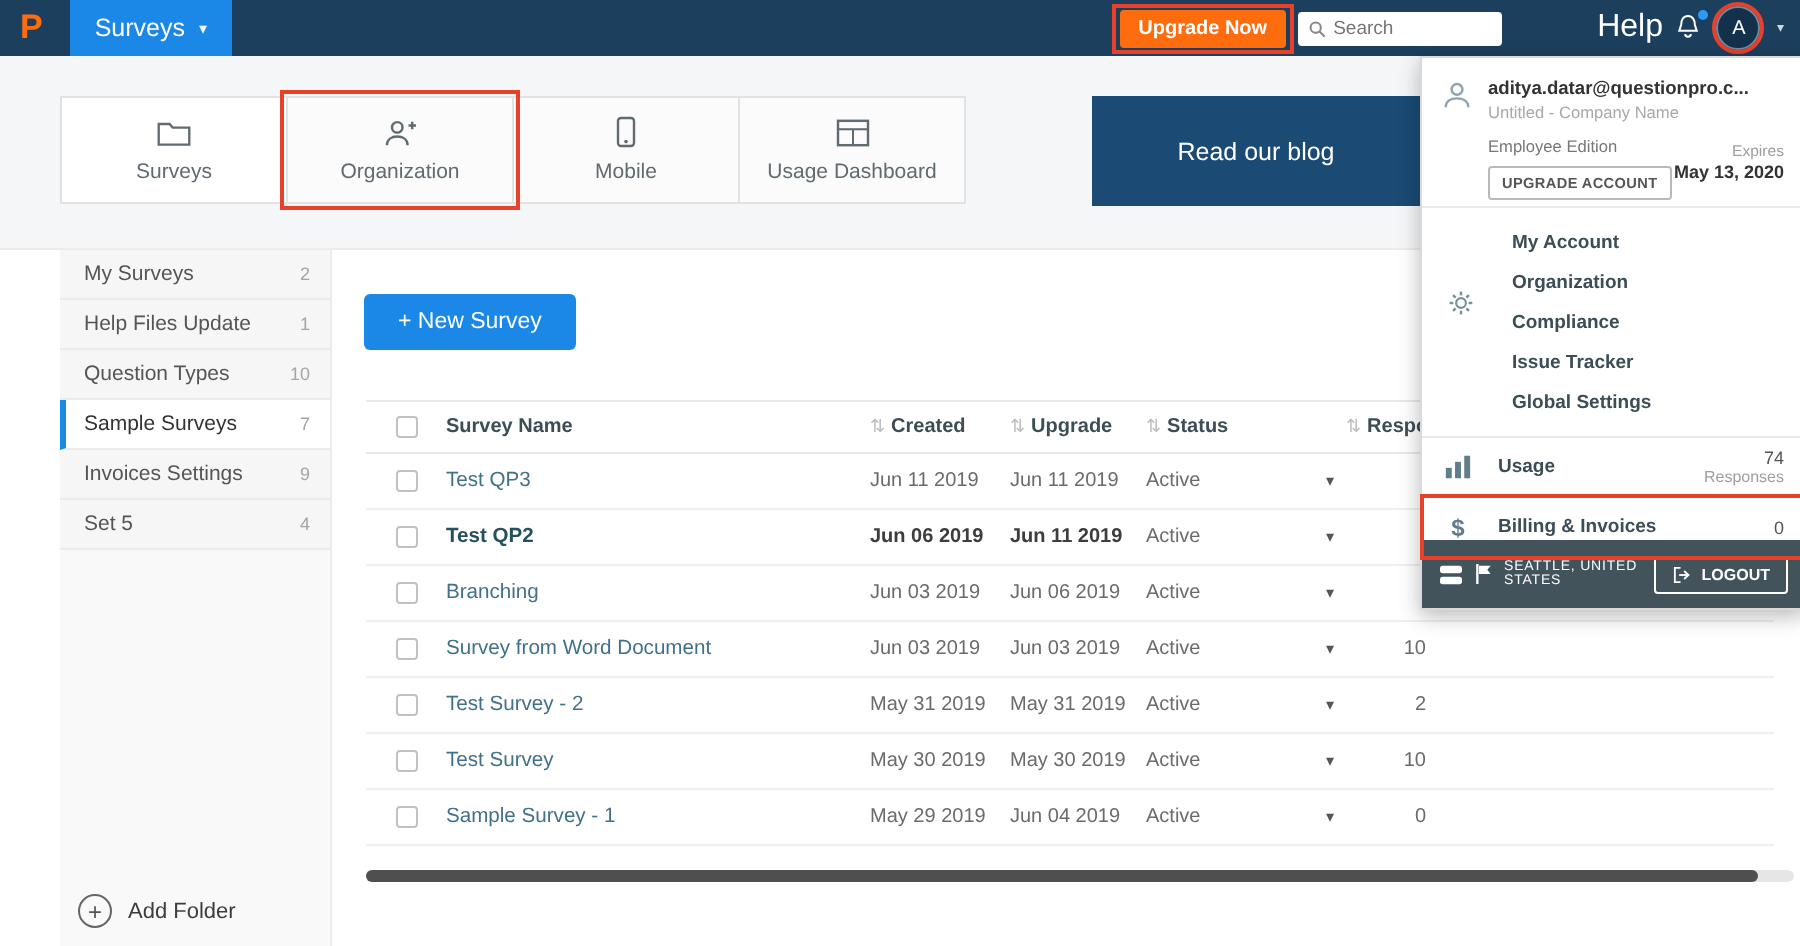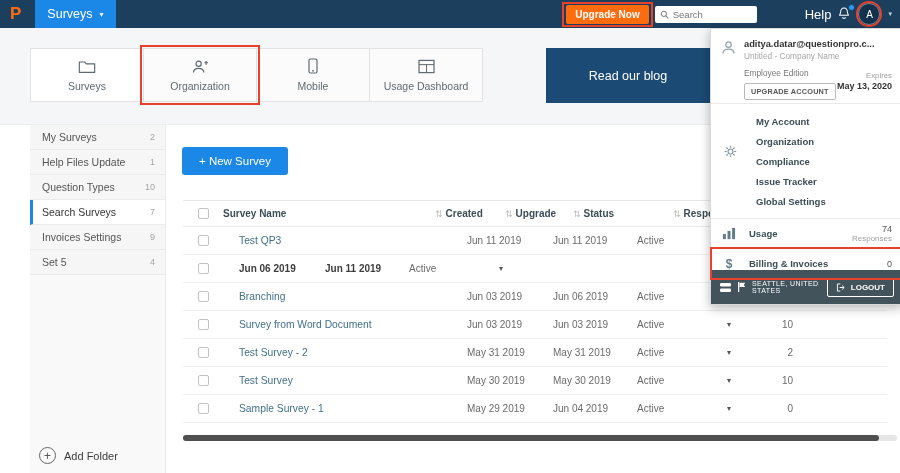--- a/index.html
+++ b/index.html
@@ -25,21 +25,21 @@
   }
   .nav-caret { font-size:8px; color:#eaf4fd; }
   .top-right { margin-left:auto; display:flex; align-items:center; gap:6px; padding-right:8px; height:28px; }
   .rel { position:relative; display:inline-flex; }
   .upgrade-btn {
     background: var(--orange, #ff6c0e); color:#fff; border:none; cursor:pointer;
     font-family:inherit; font-size:10px; font-weight:bold; padding:4px 9px; border-radius:2px;
   }
   .searchbox { width:102px; height:17px; background:#fff; border-radius:2px; display:flex; align-items:center; padding:0 5px; gap:4px; }
   .searchbox input { border:none; outline:none; flex:1; min-width:0; font-family:inherit; font-size:9.5px; color:#555; background:transparent; }
-  .help { color:#fff; font-size:13px; cursor:pointer;padding-left:42px; }
+  .help { color:#fff; font-size:16px; cursor:pointer;padding-left:42px; }
   .bell { position:relative; color:#fff; cursor:pointer; width:15px; height:16px; }
   .bell .badge { position:absolute; top:-2px; right:-3px; width:7px; height:7px; border-radius:50%; background:#2b9cf2; border:1px solid #1c3f5e; }
   .avatar {
     width:22px; height:22px; border-radius:50%; background:#13314a;
     border:1px solid #6c8ba2; color:#fff; font-size:10px;
     display:flex; align-items:center; justify-content:center; cursor:pointer;
   }
   .avatar-caret { color:#cfd8dc; font-size:7px; margin-left:2px; cursor:pointer; }
 
   
@@ -91,21 +91,21 @@
     position:absolute; top:22px; left:2px; background: var(--accent-blue, #1b87e6);
     border:none; color:#fff; font-family:inherit; font-size:11.5px;
     padding:8px 17px; border-radius:3px; cursor:pointer;
   }
   .table { position:absolute; top:75px; left:3px; right:13px; }
   .thead {
     display:flex; align-items:center; height:27px;
     border-top:1px solid #e8e8e8; border-bottom:1px solid #e8e8e8;
     font-size:10px; font-weight:bold; color:#3c4d56; white-space:nowrap;
   }
-  .trow { display:flex; align-items:center; height:28px; border-bottom:1px solid #efefef; font-size:10px; color:#6b6b6b;gap:16px; }
+  .trow { display:flex; align-items:center; height:28px; border-bottom:1px solid #efefef; font-size:10px; color:#6b6b6b; }
   .c-check { width:40px; display:flex; justify-content:center; }
   .c-name { width:212px; }
   .c-created { width:70px; }
   .c-modified { width:68px; }
   .c-status { width:100px; display:flex; align-items:center; }
   .c-resp { width:40px; text-align:right; }
   .sort { color:#bdbdbd; font-size:9px; margin-right:3px; font-weight:normal; }
   .checkbox { width:11px; height:11px; border:1px solid #c2c2c2; border-radius:2px; background:#fff; cursor:pointer; }
   .sname { color:#41718a; font-size:10.3px; cursor:pointer; }
   .trow.bold .sname { font-weight:bold; color:#27505f; }
@@ -253,21 +253,21 @@
         <span class="count">1</span>
       </div>
 
 
       <div class="side-item">
         <span class="side-label">Question Types</span>
         <span class="count">10</span>
       </div>
 
       <div class="side-item active">
-        <span class="side-label">Search Surveys</span>
+        <span class="side-label">Sample Surveys</span>
         <span class="count">7</span>
       </div>
 
       <div class="side-item">
         <span class="side-label">Invoices Settings</span>
         <span class="count">9</span>
       </div>
 
       <div class="side-item">
         <span class="side-label">Set 5</span>
@@ -319,20 +319,21 @@
             <span>Active</span>
             <span class="status-caret">▾</span>
           </div>
           <div class="c-resp"></div>
         </div>
 
         <div class="trow bold">
           <div class="c-check">
             <span class="checkbox"></span>
           </div>
+          <div class="c-name"><span class="sname">Test QP2</span></div>
           <div class="c-created">Jun 06 2019</div>
           <div class="c-modified">Jun 11 2019</div>
           <div class="c-status">
             <span>Active</span>
             <span class="status-caret">▾</span>
           </div>
           <div class="c-resp"></div>
         </div>
 
         <div class="trow">

